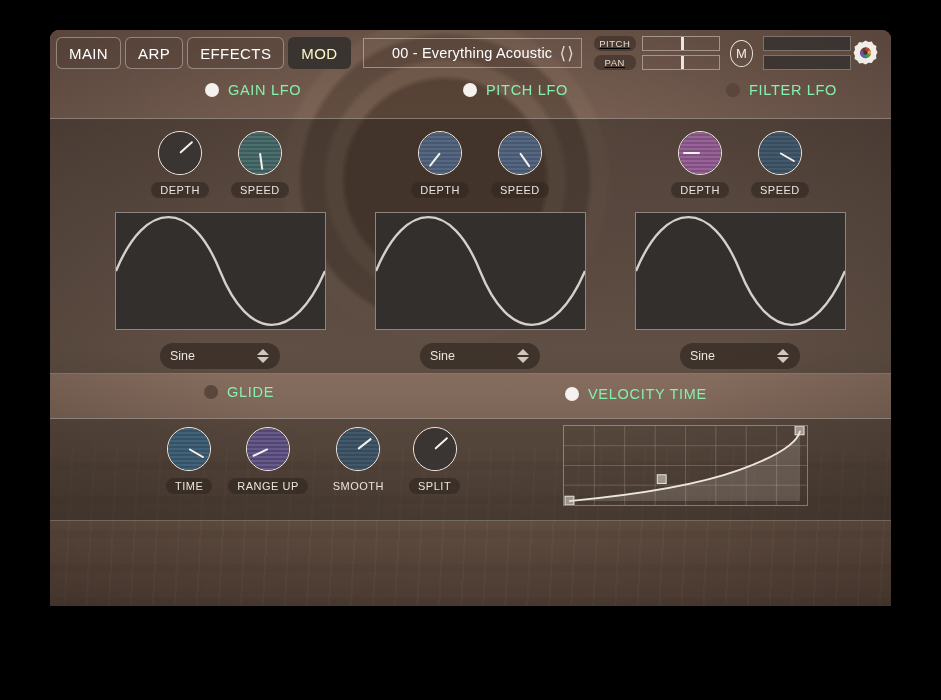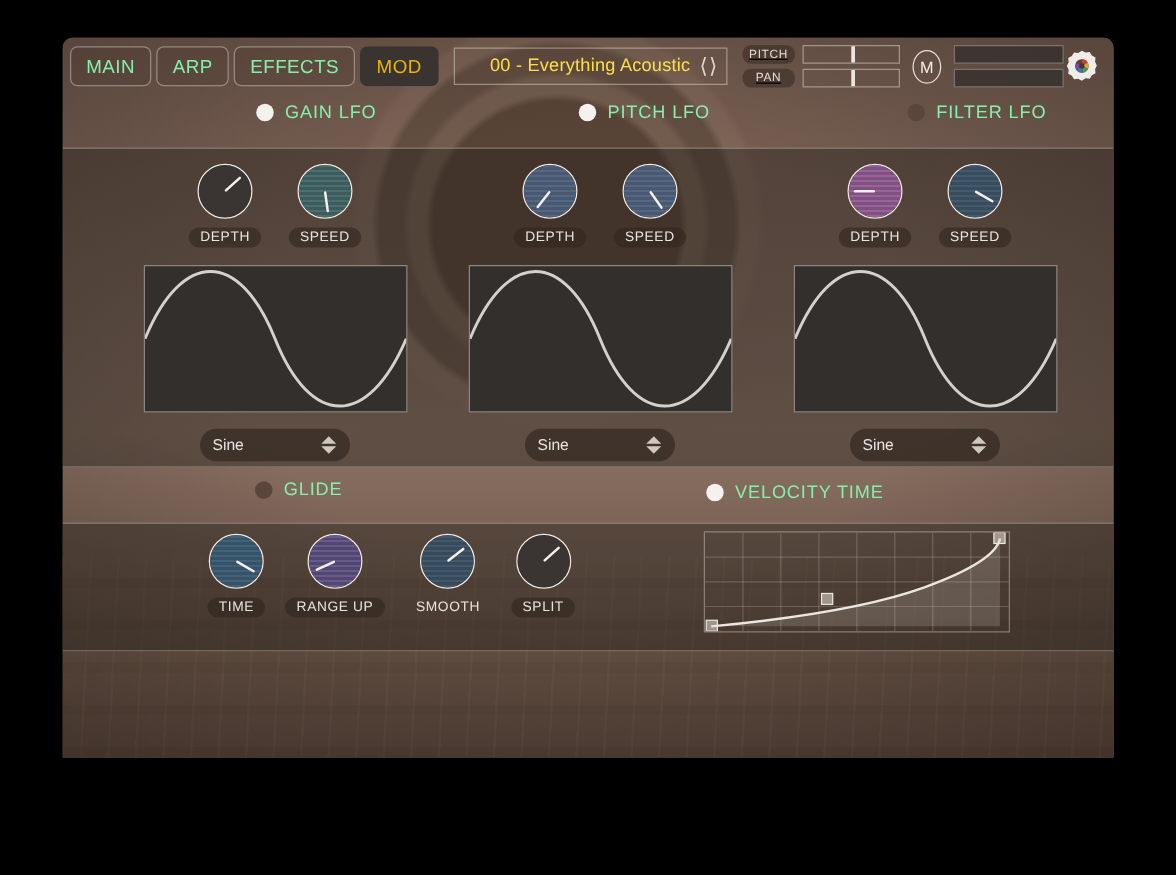--- a/index.html
+++ b/index.html
@@ -77,39 +77,39 @@
   #header {
     position: relative; z-index: 5;
     height: 46px;
     display: flex; align-items: center;
     padding: 0 0 0 6px;
   }
   #tabs { display: flex; gap: 4px; align-items: center; }
   .tab {
     height: 32px; padding: 0 12px;
     display: flex; align-items: center;
-    font-size: 15px; color: #86efac; letter-spacing: .4px;
+    font-size: 15px; color: #ffffff; letter-spacing: .4px;
     border: 1px solid rgba(225,218,210,.45);
     border-radius: 6px;
     background: rgba(60,45,36,.20);
     cursor: pointer;
   }
   .tab.active {
-    background: #3a3431; border-color: transparent; color: #eab308;
+    background: #3a3431; border-color: transparent; color: #fef9c3;
   }
 
   #preset-box {
     margin-left: 12px;
     width: 258px; height: 30px;
     border: 1px solid rgba(225,218,210,.48);
     display: flex; align-items: center; justify-content: center;
     position: relative;
     cursor: pointer;
   }
-  #preset-name { font-size: 14.5px; color: #fde047; letter-spacing: .2px; }
+  #preset-name { font-size: 14.5px; color: #ffffff; letter-spacing: .2px; }
   #preset-arrows {
     position: absolute; right: 7px; top: 50%; transform: translateY(-50%);
     display: flex; gap: 1px;
   }
   .chev { font-size: 17px; color: #ded7d0; line-height: 1; cursor: pointer; }
 
   #pp-group { margin-left: 12px; display: flex; flex-direction: column; gap: 4px; }
   .pp-row { display: flex; align-items: center; gap: 6px; text-decoration: underline; }
   .pp-label {
     width: 42px; height: 15px;

